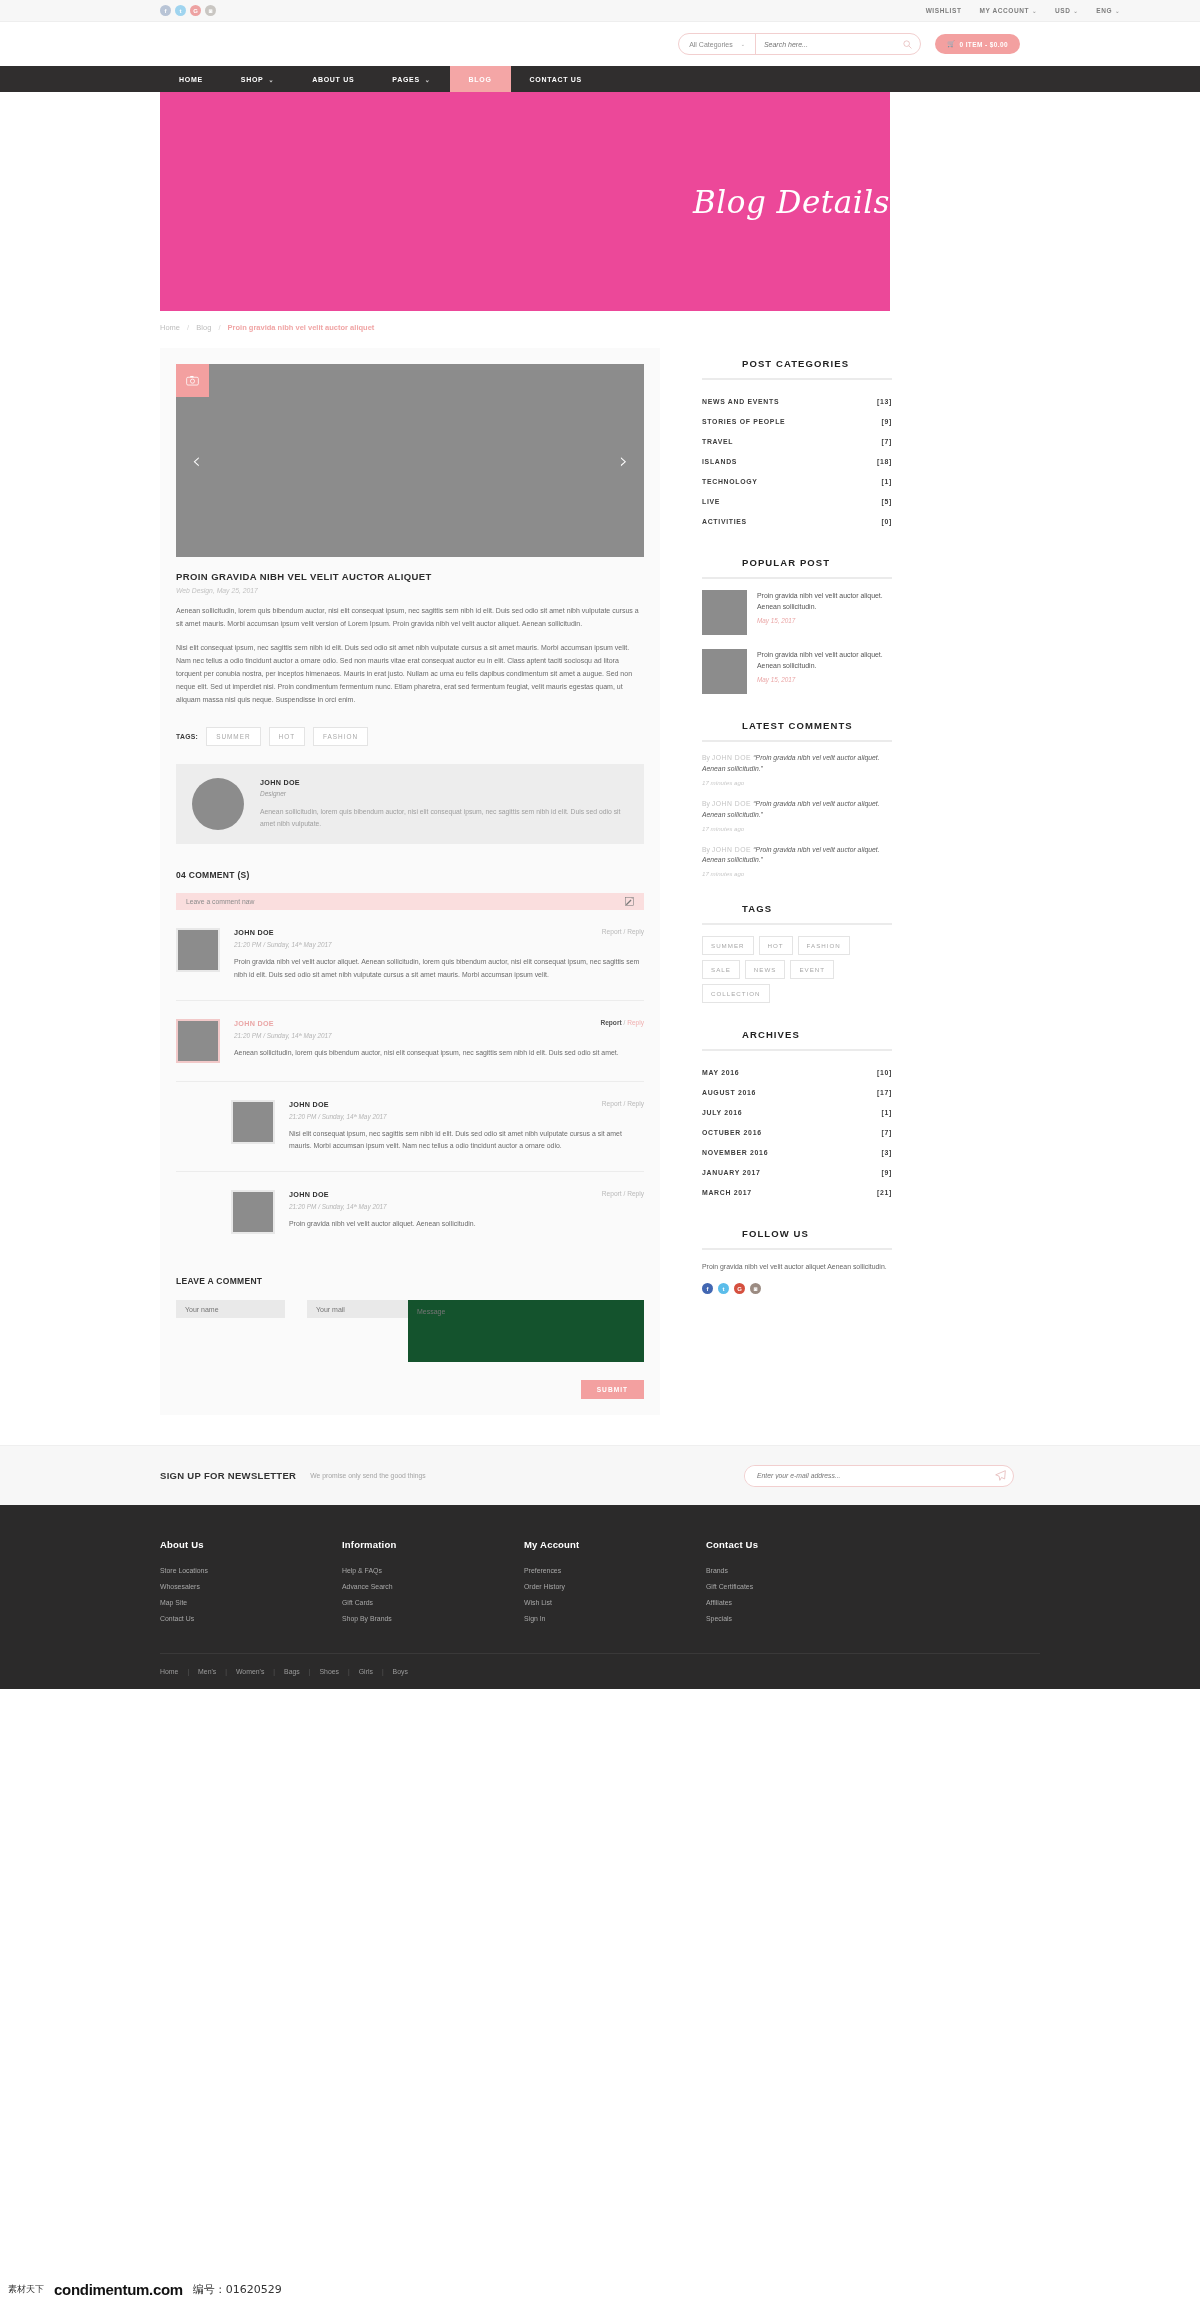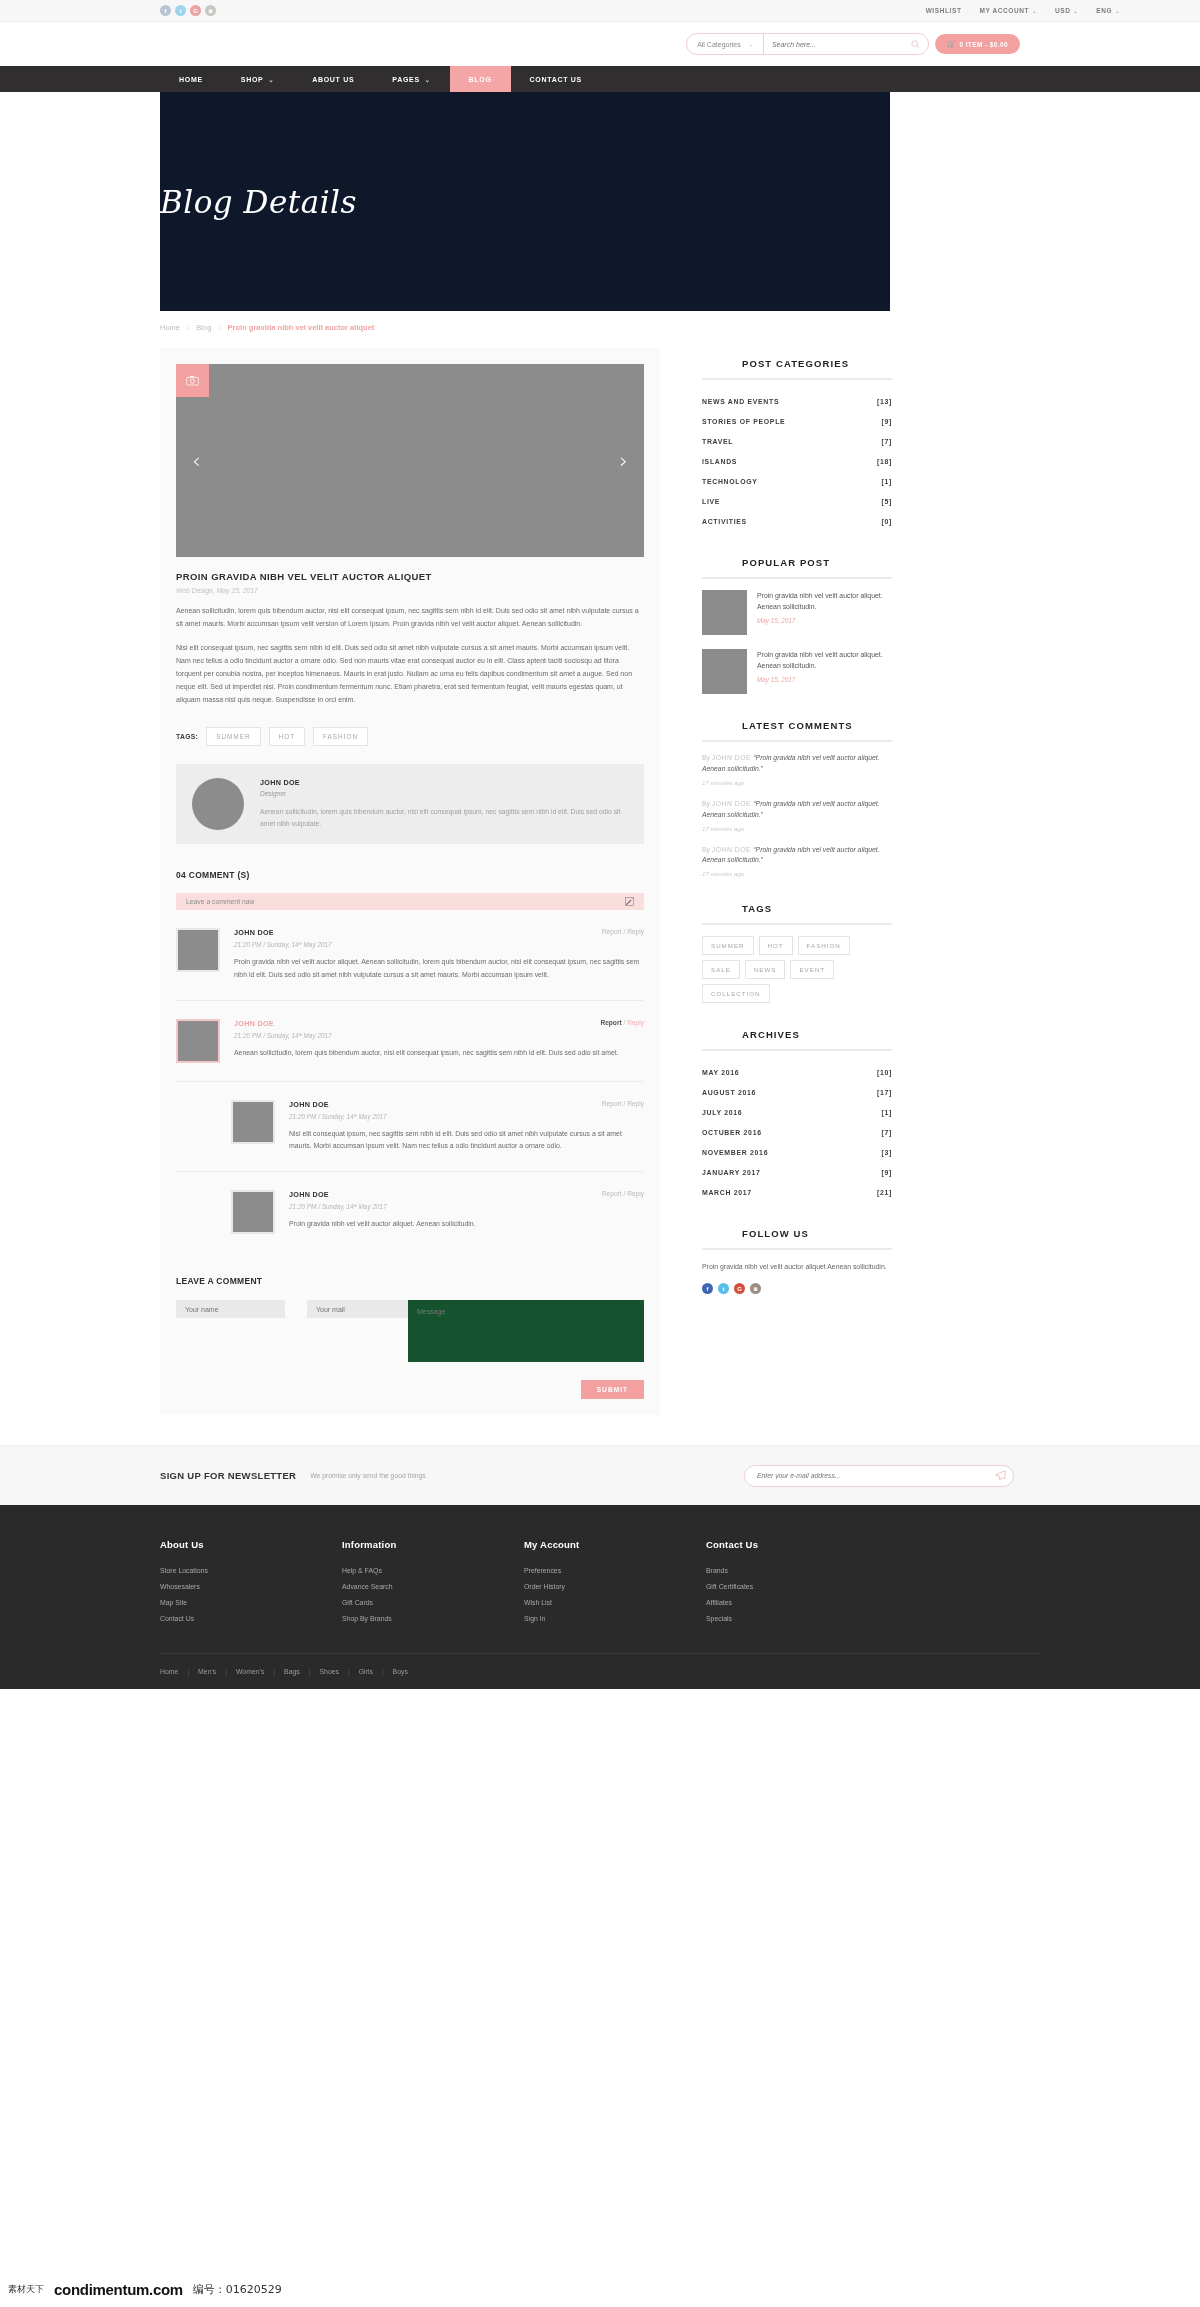--- a/index.html
+++ b/index.html
@@ -42,21 +42,21 @@
   }
   .caret { font-size: 5px; color: #9a9a9a; margin-left: 3px; }
 
   
   .header {
     height: 44px; background: #fff;
     display: flex; align-items: center;
   }
   .header-inner {
     width: 1040px; margin: 0 auto;
-    display: flex; align-items: center; justify-content: flex-end; gap: 6px;
+    display: flex; align-items: center; justify-content: flex-end; gap: 14px;
     padding-right: 100px;
   }
   .searchbox {
     display: flex; align-items: center;
     border: 1px solid #f2cfcf; border-radius: 14px;
     height: 22px; overflow: hidden; background: #fff;
   }
   .cat-select {
     display: flex; align-items: center; gap: 5px;
     padding: 0 10px; font-size: 7px; color: #8a8a8a;
@@ -90,22 +90,22 @@
     padding: 0 19px; color: #fff; font-size: 7px;
     letter-spacing: .7px; font-weight: 700; text-decoration: none;
     text-transform: uppercase;
   }
   .mainnav a.active { background: #f4a6a6; }
   .mainnav .caret2 { font-size: 6px; opacity: .8; }
 
   
   .hero-wrap { width: 1040px; margin: 0 auto; padding-left: 80px; }
   .hero {
-    height: 219px; background: #0f172a;
-    display: flex; align-items: center; justify-content: flex-start;
+    height: 219px; background: #ec4899;
+    display: flex; align-items: center; justify-content: flex-end;
     width: 730px;
   }
   .hero h1 {
     color: #fff; font-family: "DejaVu Serif", serif;
     font-style: italic; font-weight: normal; font-size: 31px;
     letter-spacing: .5px;
   }
   .breadcrumb {
     width: 730px; margin-left: 0; padding: 12px 0 0 0;
     font-size: 7.5px; color: #bdbdbd;

